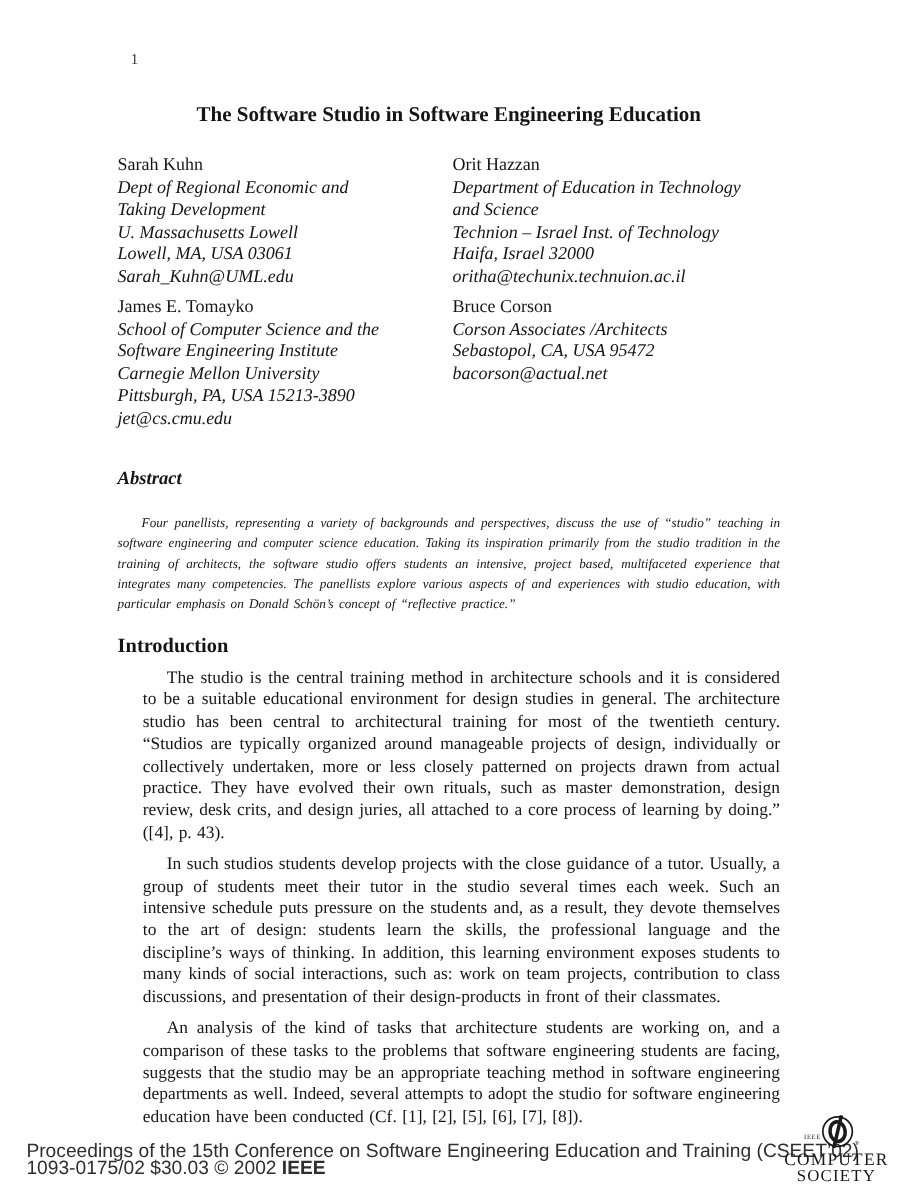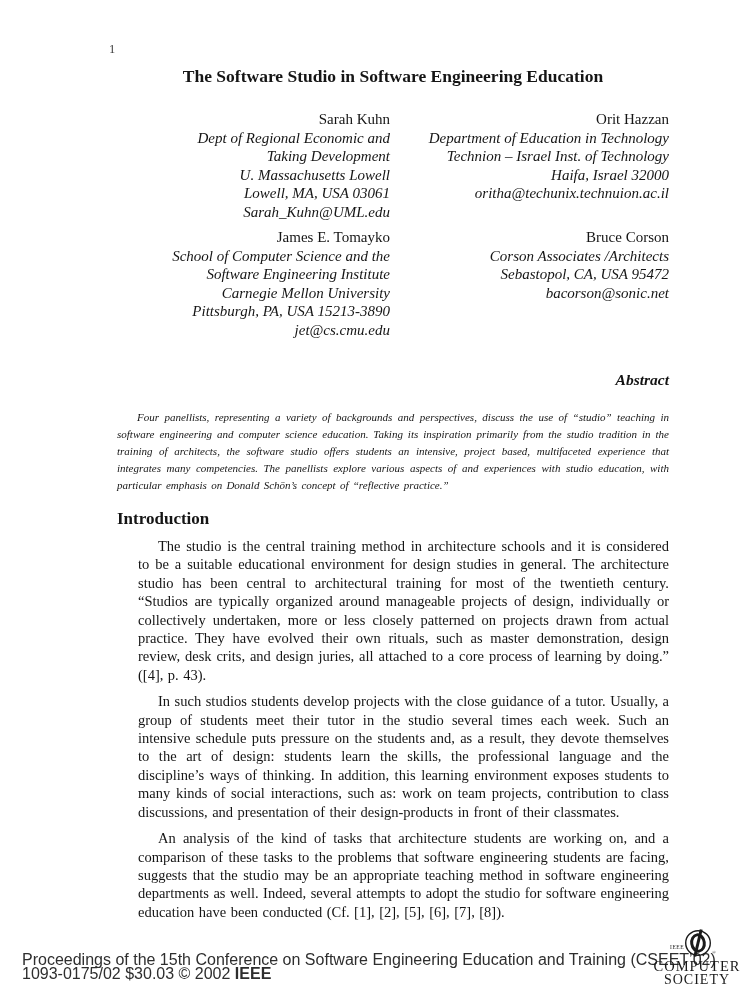--- a/index.html
+++ b/index.html
@@ -14,48 +14,48 @@
   }
   .page-number {
     position: absolute;
     left: 109px;
     top: 42px;
     font-size: 12.5px;
     color: #3a3a3a;
   }
   .content {
     position: absolute;
-    left: 117px;
+    left: 98px;
     top: 0;
     width: 552px;
-    padding-top: 66px;
+    padding-top: 85px;
   }
   .paper-title {
     text-align: center;
     font-weight: bold;
     font-size: 17.5px;
     line-height: 21px;
   }
   .authors-grid {
     margin-top: 23px;
     display: grid;
     grid-template-columns: 1fr 1fr;
     row-gap: 7px;
     column-gap: 6px;
   }
   .author {
-    text-align: right;
+    text-align: left;
     font-size: 15px;
     line-height: 18.5px;
   }
   .author-name { font-style: normal; }
   .author-line { font-style: italic; }
   .abstract-heading {
     margin-top: 31px;
-    text-align: right;
+    text-align: left;
     font-weight: bold;
     font-style: italic;
     font-size: 15.5px;
     line-height: 19px;
   }
   .abstract-body {
     margin-top: 20px;
     font-style: italic;
     font-size: 11px;
     line-height: 17px;
@@ -113,39 +113,40 @@
       <div class="author-line">Dept of Regional Economic and</div>
       <div class="author-line">Taking Development</div>
       <div class="author-line">U. Massachusetts Lowell</div>
       <div class="author-line">Lowell, MA, USA 03061</div>
       <div class="author-line">Sarah_Kuhn@UML.edu</div>
     </div>
 
     <div class="author">
       <div class="author-name">Orit Hazzan</div>
       <div class="author-line">Department of Education in Technology</div>
+      <div class="author-line">and Science</div>
       <div class="author-line">Technion – Israel Inst. of Technology</div>
       <div class="author-line">Haifa, Israel 32000</div>
       <div class="author-line">oritha@techunix.technuion.ac.il</div>
     </div>
 
     <div class="author">
       <div class="author-name">James E. Tomayko</div>
       <div class="author-line">School of Computer Science and the</div>
       <div class="author-line">Software Engineering Institute</div>
       <div class="author-line">Carnegie Mellon University</div>
       <div class="author-line">Pittsburgh, PA, USA 15213-3890</div>
       <div class="author-line">jet@cs.cmu.edu</div>
     </div>
 
     <div class="author">
       <div class="author-name">Bruce Corson</div>
       <div class="author-line">Corson Associates /Architects</div>
       <div class="author-line">Sebastopol, CA, USA 95472</div>
-      <div class="author-line">bacorson@sonic.net</div>
+      <div class="author-line">bacorson@actual.net</div>
     </div>
 
   </div>
 
   <div class="abstract-heading">Abstract</div>
   <div class="abstract-body">Four panellists, representing a variety of backgrounds and perspectives, discuss the use of “studio” teaching in software engineering and computer science education.  Taking its inspiration primarily from the studio tradition in the training of architects, the software studio offers students an intensive, project based, multifaceted experience that integrates many competencies.  The panellists explore various aspects of and experiences with studio education, with particular emphasis on Donald Schön’s concept of “reflective practice.”</div>
 
   <div class="section-heading">Introduction</div>
   <p class="body-para">The studio is the central training method in architecture schools and it is considered to be a suitable educational environment for design studies in general. The architecture studio has been central to architectural training for most of the twentieth century. “Studios are typically organized around manageable projects of design, individually or collectively undertaken, more or less closely patterned on projects drawn from actual practice. They have evolved their own rituals, such as master demonstration, design review, desk crits, and design juries, all attached to a core process of learning by doing.” ([4], p. 43).</p>
   <p class="body-para">In such studios students develop projects with the close guidance of a tutor. Usually, a group of students meet their tutor in the studio several times each week. Such an intensive schedule puts pressure on the students and, as a result, they devote themselves to the art of design: students learn the skills, the professional language and the discipline’s ways of thinking. In addition, this learning environment exposes students to many kinds of social interactions, such as: work on team projects, contribution to class discussions, and presentation of their design-products in front of their classmates.</p>

